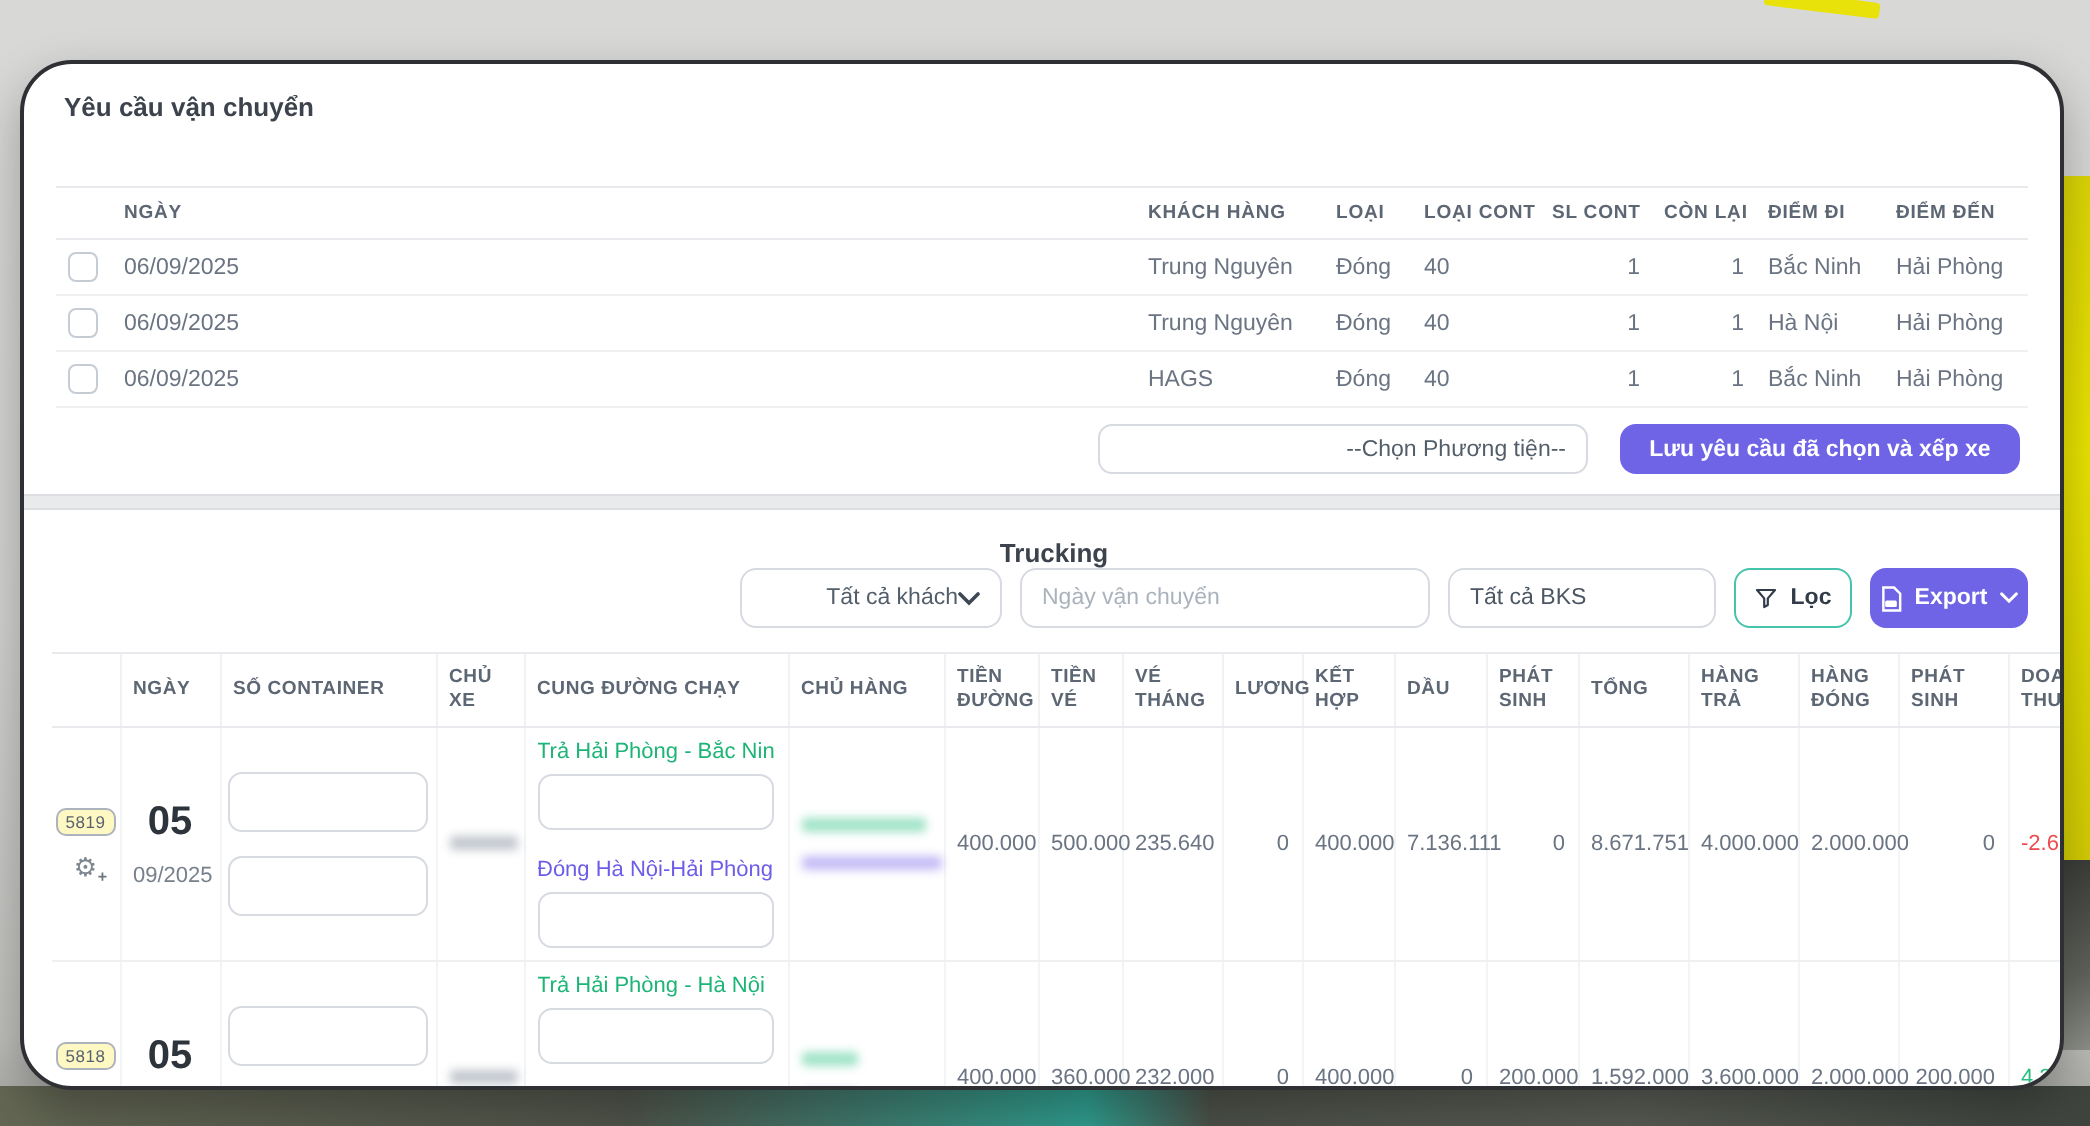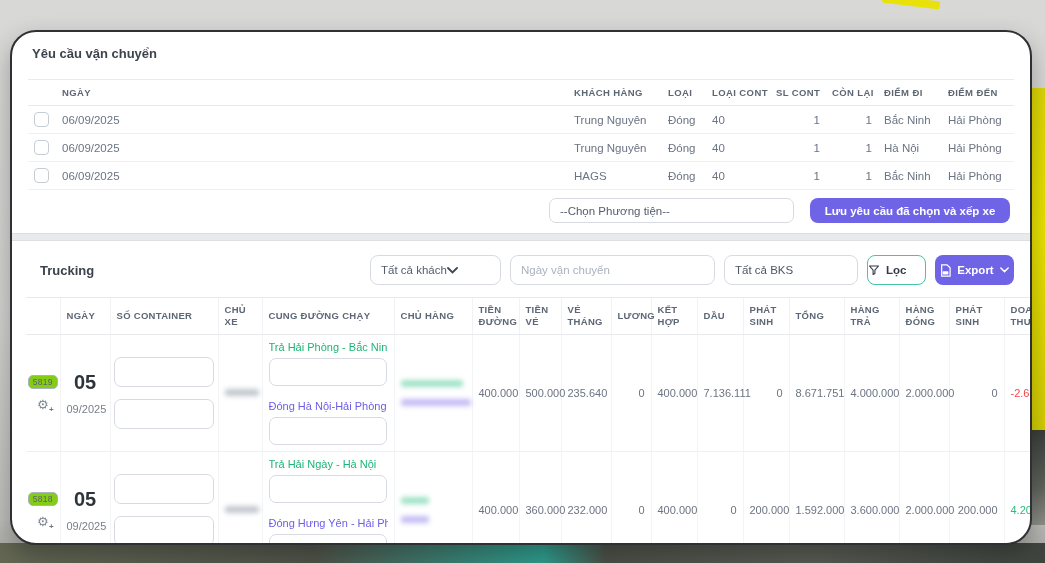--- a/index.html
+++ b/index.html
@@ -20,77 +20,77 @@
 
   
   .card { position:absolute; left:10px; top:30px; width:1022px; height:515px;
     background:#fff; border:2px solid #2e3034; border-radius:26px; overflow:hidden;
     box-shadow:0 10px 24px rgba(0,0,0,.28); }
 
   .section-title { font-size:13px; font-weight:700; color:#3c434d; }
 
   
   .req { padding:12px 16px 0 16px; }
-  .req .section-title { margin:2px 0 18px 4px; }
+  .req .section-title { margin:2px 0 32px 4px; }
   table { border-collapse:collapse; table-layout:fixed; width:100%; }
   .req table { font-size:11.5px; color:#6b7482; }
   .req th { font-size:9.5px; font-weight:700; color:#5d6774; text-align:left;
     letter-spacing:.4px; padding:7px 6px; border-top:1px solid #e8eaed;
     border-bottom:1px solid #e8eaed; white-space:nowrap; }
   .req td { padding:6px 6px; border-bottom:1px solid #eef0f2; white-space:nowrap;
     overflow:hidden; }
   .req .num { text-align:right; }
   .checkbox { width:15px; height:15px; border:1.5px solid #c6ccd4; border-radius:4px;
     background:#fff; cursor:pointer; }
 
   .req-controls { display:flex; justify-content:flex-end; gap:16px; margin:8px 4px 10px 0; }
-  .select-box { display:flex; align-items:center; justify-content:flex-start;
+  .select-box { display:flex; align-items:center; justify-content:flex-end;
     border:1px solid #d7dbe1; border-radius:7px; background:#fff; color:#535e6b;
     font-size:11.5px; padding:0 10px; height:25px; cursor:pointer; }
   .select-box.vehicle { width:245px; }
   .btn-primary { background:#6f63e6; color:#fff; border:none; border-radius:8px;
     font-size:11.5px; font-weight:700; height:25px; cursor:pointer;
     font-family:inherit; display:flex; align-items:center; justify-content:center; gap:6px; }
   .btn-save { width:200px; }
 
   .divider { height:8px; background:#e9eaec; border-top:1px solid #dcdee1;
     border-bottom:1px solid #dcdee1; }
 
   
   .trk { padding:10px 14px 0 14px; }
-  .trk-head { display:flex; align-items:center; margin:4px 2px 12px 2px; }
+  .trk-head { display:flex; align-items:center; margin:4px 2px 12px 2px;flex-direction:column; }
   .trk-head .section-title { margin-left:12px; }
   .trk-filters { margin-left:auto; display:flex; gap:9px; align-items:center; }
   .select-box.customer { width:131px; height:30px; border-radius:8px; }
   .input-box { border:1px solid #d7dbe1; border-radius:8px; height:30px; font-size:11.5px;
     color:#4c5664; padding:0 10px; font-family:inherit; outline:none; }
   .input-bks { width:134px; }
   .input-date { width:205px; }
   .input-box::placeholder { color:#aab2bc; }
-  .btn-filter { display:flex; align-items:center; gap:6px;
+  .btn-filter { display:flex; align-items:center; justify-content:center; gap:6px;
     width:59px; height:30px; background:#fff; border:1px solid #46c4ab; border-radius:8px;
     font-size:11.5px; font-weight:700; color:#323c49; cursor:pointer; font-family:inherit; }
   .btn-export { width:79px; height:30px; border-radius:8px; font-size:11.5px; }
 
   .trk table { font-size:11px; color:#6b7482; }
   .trk th { font-size:9.5px; font-weight:700; color:#5d6774; text-align:left;
     letter-spacing:.3px; padding:6px 6px; line-height:1.25; vertical-align:middle;
     border-top:1px solid #e8eaed; border-bottom:1px solid #e8eaed;
     border-left:1px solid #f0f2f4; }
   .trk th:first-child { border-left:none; }
   .trk td { padding:6px 6px; border-bottom:1px solid #eef0f2; border-left:1px solid #f3f4f6;
     vertical-align:middle; }
   .trk td:first-child { border-left:none; }
   .trk .num { text-align:right; white-space:nowrap; }
   .trk .neg { color:#f0484f; }
   .trk .pos { color:#27bd7e; }
 
   .row-actions { display:flex; flex-direction:column; align-items:center; gap:9px; }
   .id-badge { border:1px solid #adb3bc; border-radius:5px; font-size:8.5px; color:#5a636e;
-    padding:1px 4px; background:#84cc16; letter-spacing:.3px; }
+    padding:1px 4px; background:#fef9c3; letter-spacing:.3px; }
   .gear-btn { position:relative; font-size:13px; color:#7f8791; cursor:pointer; line-height:1; }
   .gear-btn .plus { position:absolute; right:-5px; bottom:-3px; font-size:8px; font-weight:700;
     color:#6d757f; }
 
   .cell-date { text-align:center; }
   .cell-date .day { font-size:20px; font-weight:700; color:#2e343b; line-height:1.1; }
   .cell-date .month { font-size:11px; color:#78808b; margin-top:10px; }
 
   .cell-cont { display:flex; flex-direction:column; gap:12px; align-items:center; }
   .mini-input { width:100px; height:30px; border:1px solid #d7dbe1; border-radius:7px;
@@ -346,21 +346,21 @@
                 <div class="cell-cont">
               <input class="mini-input" style="">
               <input class="mini-input" style="">
             </div>
               </td>
             <td>
                 <div class="redact gray"></div>
               </td>
             <td>
                 <div class="cell-route">
-              <div class="route-label return">Trả Hải Ngày - Hà Nội</div>
+              <div class="route-label return">Trả Hải Phòng - Hà Nội</div>
               <input class="route-input" style="">
               <div class="route-gap"></div>
               <div class="route-label load">Đóng Hưng Yên - Hải Phòng</div>
               <input class="route-input" style="">
             </div>
               </td>
             <td>
                 <div class="cell-owner">
               <div class="redact green" style="width:28px"></div>
               <div class="redact purple" style="width:28px"></div>

